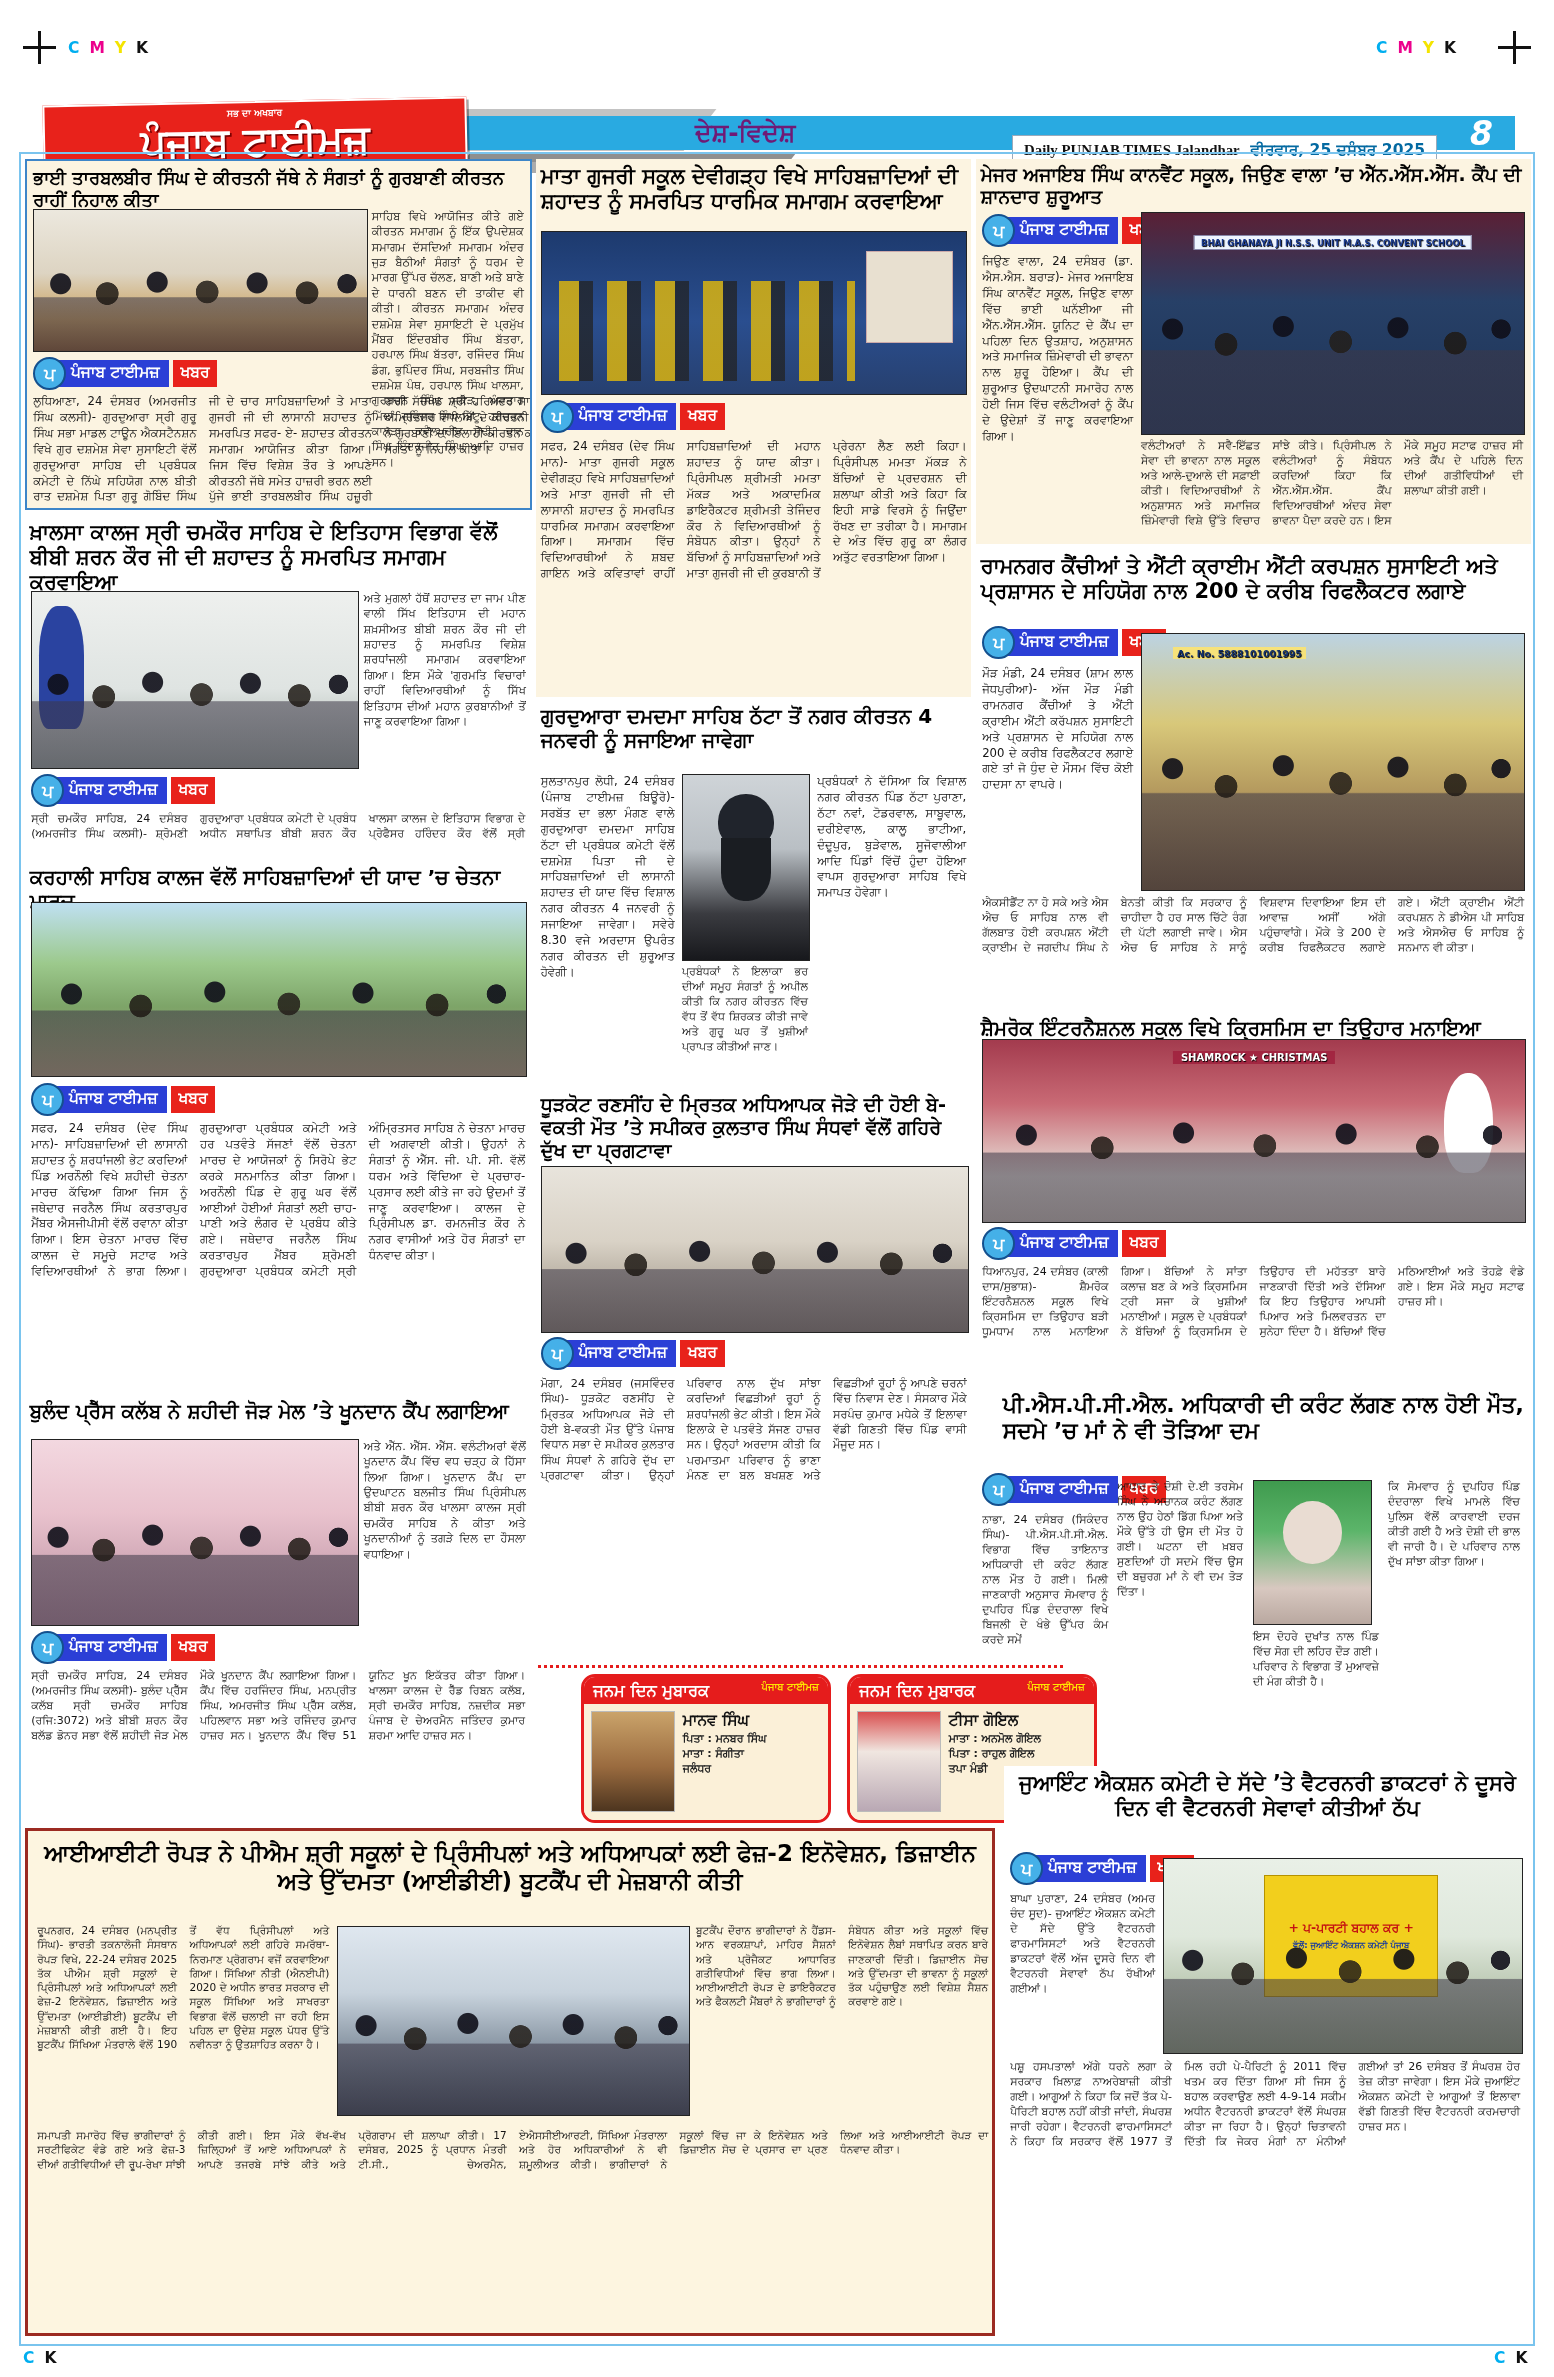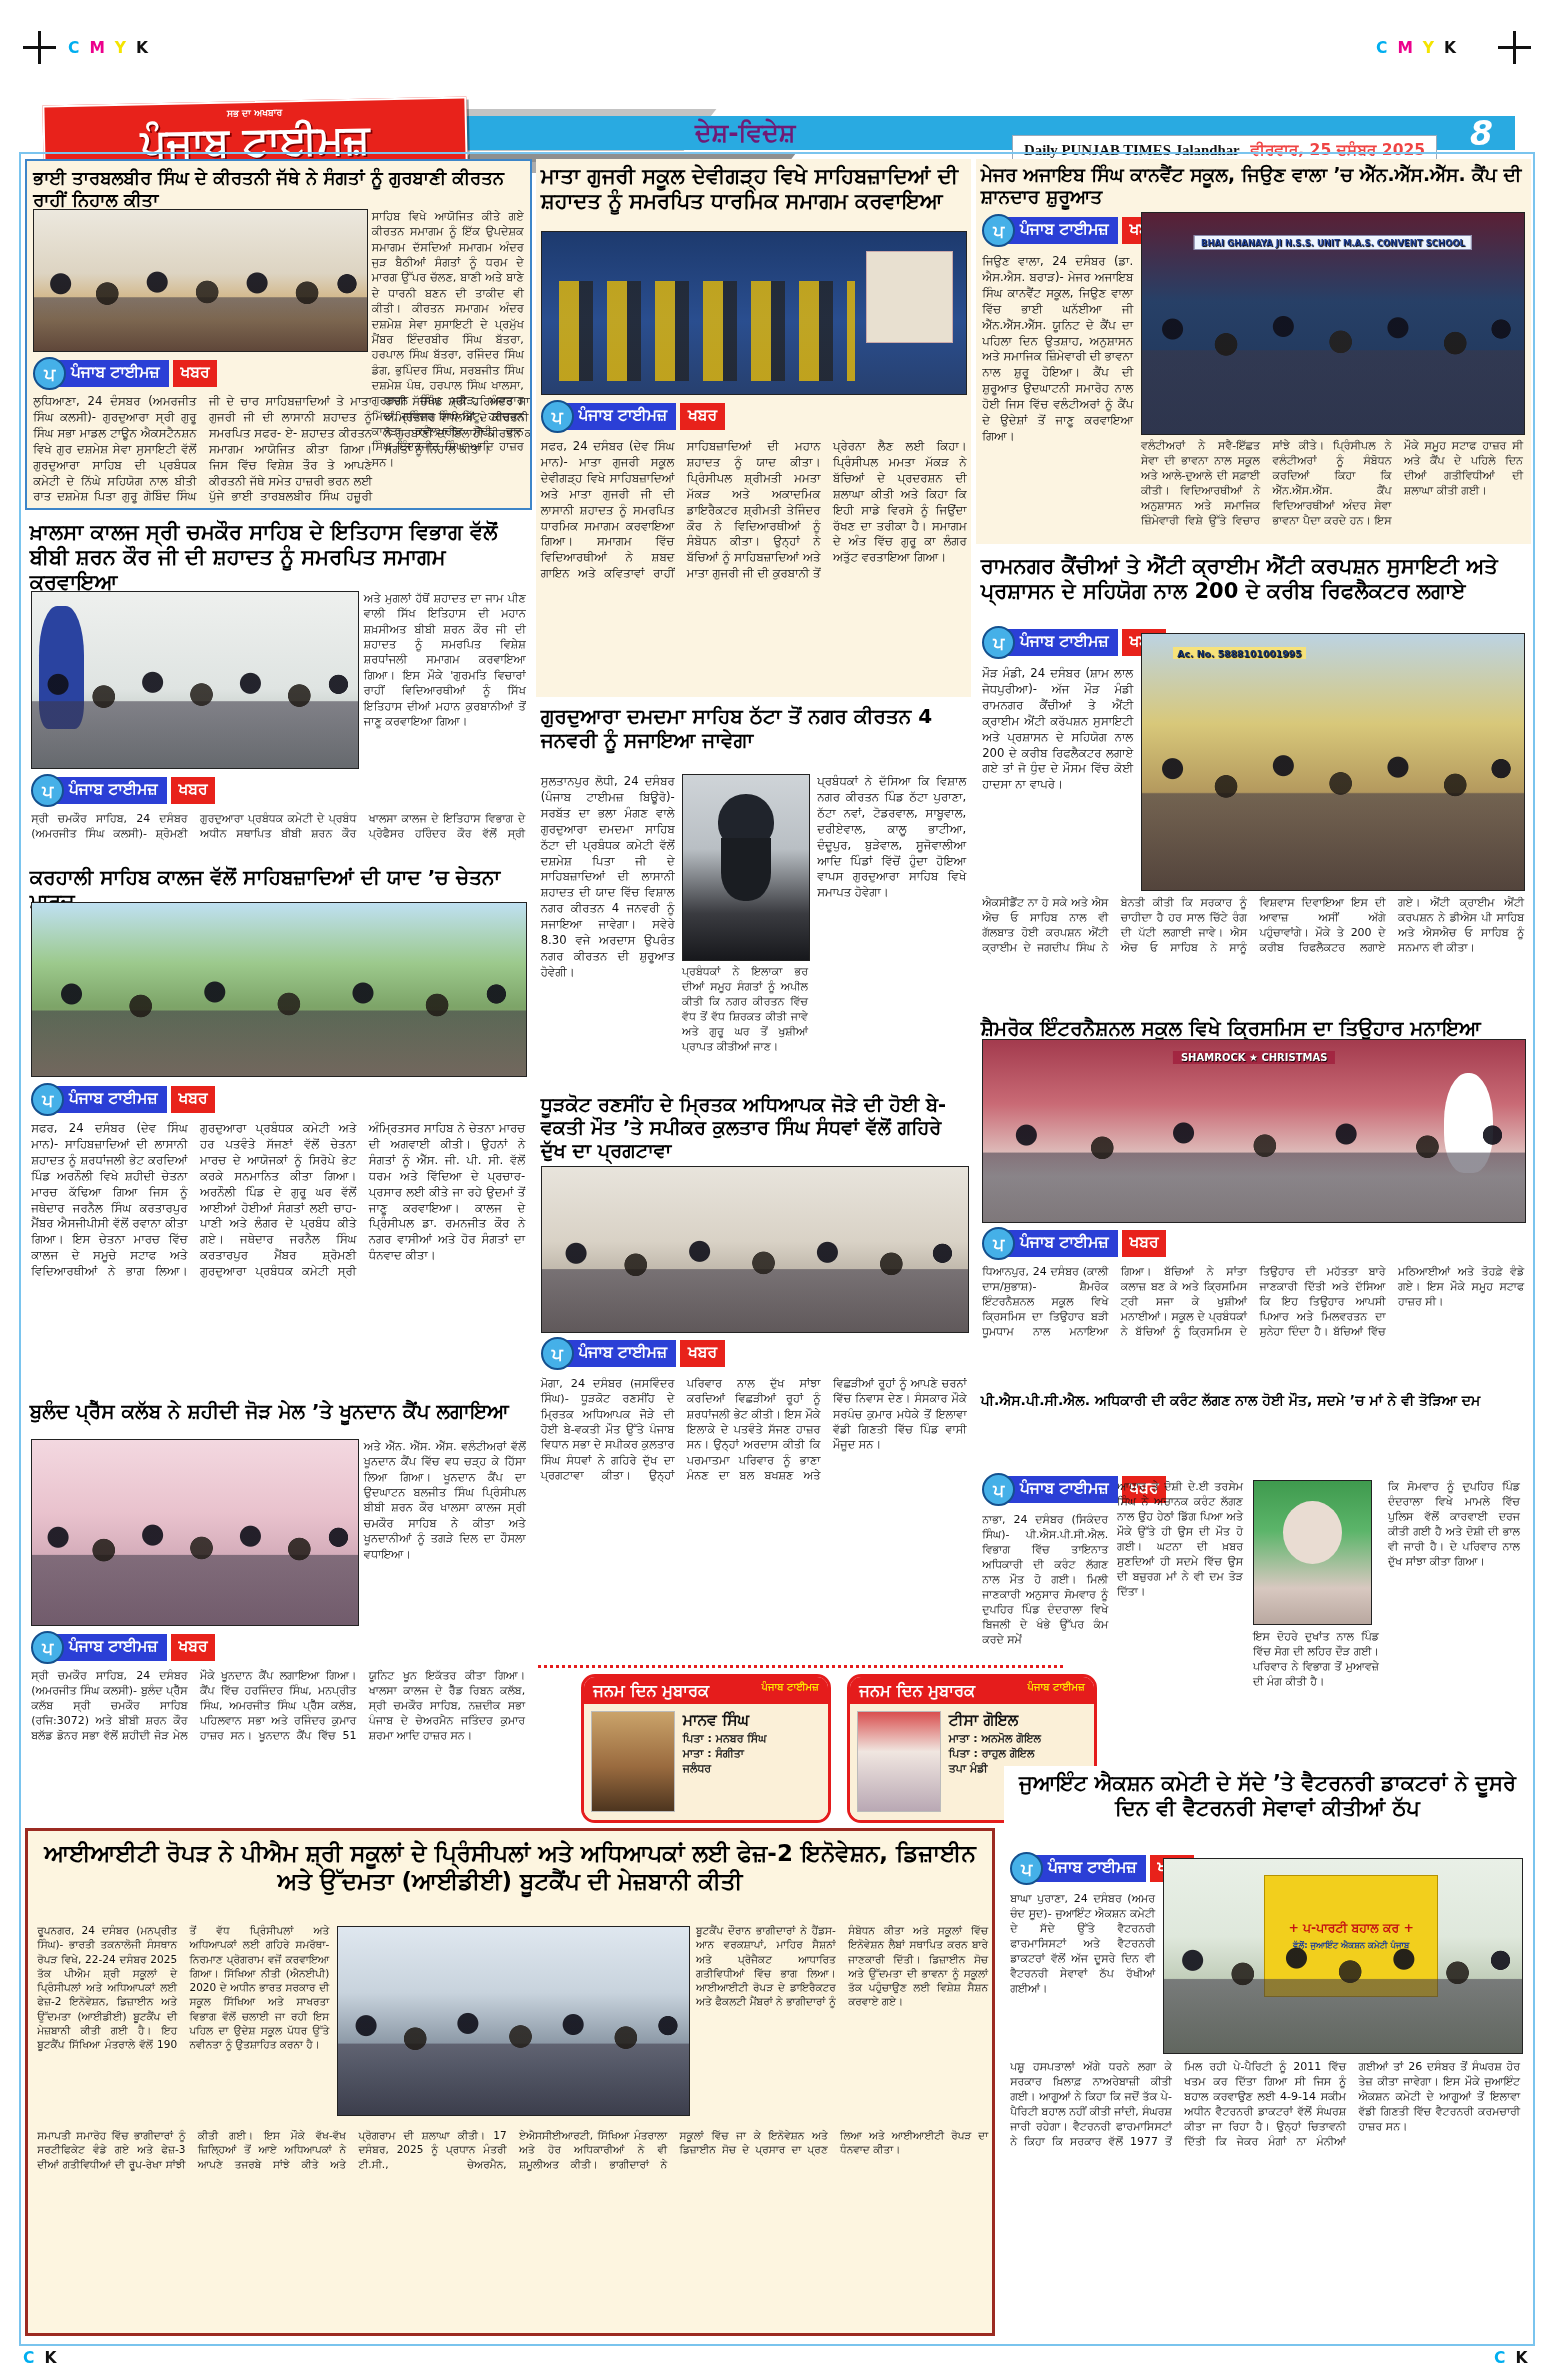--- a/index.html
+++ b/index.html
@@ -16,21 +16,21 @@
   
   .ribbon{background:#c3c3c3;transform:skewX(-38deg);}
   .mast-red{background:#e8221b;border:2.3px solid #fff;box-shadow:2.3px 3.1px 0 rgba(0,0,0,.35);
             transform:rotate(-1.2deg);display:flex;flex-direction:column;align-items:center;justify-content:center;}
   .mast-title{color:#fff;font-size:40px;font-weight:800;line-height:1;text-shadow:1.6px 1.6px 0 #7a0000;}
   .mast-tag{color:#fff;font-size:9.3px;font-weight:bold;background:#e8221b;padding:0 4.7px;margin-bottom:1.6px;}
   .blue-bar{background:#29aae1;}
   .sec-title{color:#701a75;font-size:25px;font-weight:800;}
   .edition-box{background:#fff;display:flex;align-items:center;gap:11px;padding:1.6px 11px;border:0.8px solid #9ab;}
   .edition-en{font-family:"Liberation Serif","DejaVu Serif",serif;font-weight:700;font-size:14.8px;color:#111;}
-  .edition-date{font-weight:700;font-size:15.5px;color:#ef4444;}
+  .edition-date{font-weight:700;font-size:15.5px;color:#0369a1;}
   .page-no{color:#fff;font-size:33px;font-weight:800;font-style:italic;}
   .page-frame{border:2.3px solid #7ac4ee;}
   
   .article{position:absolute;overflow:hidden;box-sizing:border-box;}
   .cream{background:#fcf4e1;}
   .hl{font-weight:800;color:#000;line-height:1.2;}
   .body-txt{font-size:11.7px;line-height:1.36;text-align:justify;color:#141414;}
   .cols2{column-count:2;column-gap:12.4px;}
   .cols3{column-count:3;column-gap:12.4px;}
   .cols4{column-count:4;column-gap:12.4px;}
@@ -232,21 +232,21 @@
   <div class="body-txt abs" style="right:6.2px;top:45px;width:162px;height:191px;font-size:11.3px;">ਅਤੇ ਐੱਨ. ਐੱਸ. ਐੱਸ. ਵਲੰਟੀਅਰਾਂ ਵੱਲੋਂ ਖੂਨਦਾਨ ਕੈਂਪ ਵਿੱਚ ਵਧ ਚੜ੍ਹ ਕੇ ਹਿੱਸਾ ਲਿਆ ਗਿਆ। ਖੂਨਦਾਨ ਕੈਂਪ ਦਾ ਉਦਘਾਟਨ ਬਲਜੀਤ ਸਿੰਘ ਪ੍ਰਿੰਸੀਪਲ ਬੀਬੀ ਸ਼ਰਨ ਕੌਰ ਖਾਲਸਾ ਕਾਲਜ ਸ੍ਰੀ ਚਮਕੌਰ ਸਾਹਿਬ ਨੇ ਕੀਤਾ ਅਤੇ ਖੂਨਦਾਨੀਆਂ ਨੂੰ ਤਗੜੇ ਦਿਲ ਦਾ ਹੌਸਲਾ ਵਧਾਇਆ।</div>
   <div class="badge" style="left:6.2px;top:238px;">
     <span class="circ">ਪ</span>
     <span class="bar">ਪੰਜਾਬ ਟਾਈਮਜ਼</span>
     <span class="tagb">ਖਬਰ</span>
   </div>
   <div class="body-txt cols3 abs" style="left:6.2px;top:275px;width:494px;height:87px;font-size:11px;">ਸ੍ਰੀ ਚਮਕੌਰ ਸਾਹਿਬ, 24 ਦਸੰਬਰ (ਅਮਰਜੀਤ ਸਿੰਘ ਕਲਸੀ)- ਬੁਲੰਦ ਪ੍ਰੈੱਸ ਕਲੱਬ ਸ੍ਰੀ ਚਮਕੌਰ ਸਾਹਿਬ (ਰਜਿ:3072) ਅਤੇ ਬੀਬੀ ਸ਼ਰਨ ਕੌਰ ਬਲੱਡ ਡੋਨਰ ਸਭਾ ਵੱਲੋਂ ਸ਼ਹੀਦੀ ਜੋੜ ਮੇਲ ਮੌਕੇ ਖੂਨਦਾਨ ਕੈਂਪ ਲਗਾਇਆ ਗਿਆ। ਕੈਂਪ ਵਿੱਚ ਹਰਜਿੰਦਰ ਸਿੰਘ, ਮਨਪ੍ਰੀਤ ਸਿੰਘ, ਅਮਰਜੀਤ ਸਿੰਘ ਪ੍ਰੈੱਸ ਕਲੱਬ, ਪਹਿਲਵਾਨ ਸਭਾ ਅਤੇ ਰਜਿੰਦਰ ਕੁਮਾਰ ਹਾਜ਼ਰ ਸਨ। ਖੂਨਦਾਨ ਕੈਂਪ ਵਿੱਚ 51 ਯੂਨਿਟ ਖੂਨ ਇਕੱਤਰ ਕੀਤਾ ਗਿਆ। ਖਾਲਸਾ ਕਾਲਜ ਦੇ ਰੈੱਡ ਰਿਬਨ ਕਲੱਬ, ਸ੍ਰੀ ਚਮਕੌਰ ਸਾਹਿਬ, ਨਜ਼ਦੀਕ ਸਭਾ ਪੰਜਾਬ ਦੇ ਚੇਅਰਮੈਨ ਜਤਿੰਦਰ ਕੁਮਾਰ ਸ਼ਰਮਾ ਆਦਿ ਹਾਜ਼ਰ ਸਨ।</div>
 </div>
 
 <div class="article" style="left:976px;top:1387px;width:555px;height:389px;padding:4.7px;background:#fff;">
-  <div class="hl" style="font-size:14px;">ਪੀ.ਐਸ.ਪੀ.ਸੀ.ਐਲ. ਅਧਿਕਾਰੀ ਦੀ ਕਰੰਟ ਲੱਗਣ ਨਾਲ ਹੋਈ ਮੌਤ, ਸਦਮੇ ’ਚ ਮਾਂ ਨੇ ਵੀ ਤੋੜਿਆ ਦਮ</div>
+  <div class="hl" style="font-size:22px;margin-left:22px;">ਪੀ.ਐਸ.ਪੀ.ਸੀ.ਐਲ. ਅਧਿਕਾਰੀ ਦੀ ਕਰੰਟ ਲੱਗਣ ਨਾਲ ਹੋਈ ਮੌਤ, ਸਦਮੇ ’ਚ ਮਾਂ ਨੇ ਵੀ ਤੋੜਿਆ ਦਮ</div>
   <div class="badge" style="left:6.2px;top:87px;">
     <span class="circ">ਪ</span>
     <span class="bar">ਪੰਜਾਬ ਟਾਈਮਜ਼</span>
     <span class="tagb">ਖਬਰ</span>
   </div>
   <div class="body-txt abs" style="left:6.2px;top:126px;width:126px;height:252px;font-size:11px;">ਨਾਭਾ, 24 ਦਸੰਬਰ (ਸਿਕੰਦਰ ਸਿੰਘ)- ਪੀ.ਐਸ.ਪੀ.ਸੀ.ਐਲ. ਵਿਭਾਗ ਵਿੱਚ ਤਾਇਨਾਤ ਅਧਿਕਾਰੀ ਦੀ ਕਰੰਟ ਲੱਗਣ ਨਾਲ ਮੌਤ ਹੋ ਗਈ। ਮਿਲੀ ਜਾਣਕਾਰੀ ਅਨੁਸਾਰ ਸੋਮਵਾਰ ਨੂੰ ਦੁਪਹਿਰ ਪਿੰਡ ਦੰਦਰਾਲਾ ਵਿਖੇ ਬਿਜਲੀ ਦੇ ਖੰਭੇ ਉੱਪਰ ਕੰਮ ਕਰਦੇ ਸਮੇਂ</div>
   <div class="body-txt abs" style="left:141px;top:93px;width:126px;height:284px;font-size:11px;">ਆਧਾਰ ਤੇ ਦੋਸ਼ੀ ਦੇ.ਈ ਤਰਸੇਮ ਸਿੰਘ ਨੇ ਅਚਾਨਕ ਕਰੰਟ ਲੱਗਣ ਨਾਲ ਉਹ ਹੇਠਾਂ ਡਿੱਗ ਪਿਆ ਅਤੇ ਮੌਕੇ ਉੱਤੇ ਹੀ ਉਸ ਦੀ ਮੌਤ ਹੋ ਗਈ। ਘਟਨਾ ਦੀ ਖ਼ਬਰ ਸੁਣਦਿਆਂ ਹੀ ਸਦਮੇ ਵਿੱਚ ਉਸ ਦੀ ਬਜ਼ੁਰਗ ਮਾਂ ਨੇ ਵੀ ਦਮ ਤੋੜ ਦਿੱਤਾ।</div>
   <div class="abs" style="left:277px;top:93px;width:126px;height:284px;">
     <div class="photo" style="left:0;top:0;width:117px;height:143px;background:linear-gradient(180deg,#3f9a4e 0%,#5cb56a 35%,#d8c8c0 75%,#b9a8a0 100%);position:relative;">
       <div class="abs" style="left:25%;top:14%;width:50%;height:44%;background:#e9dcd2;border-radius:50%;"></div>

